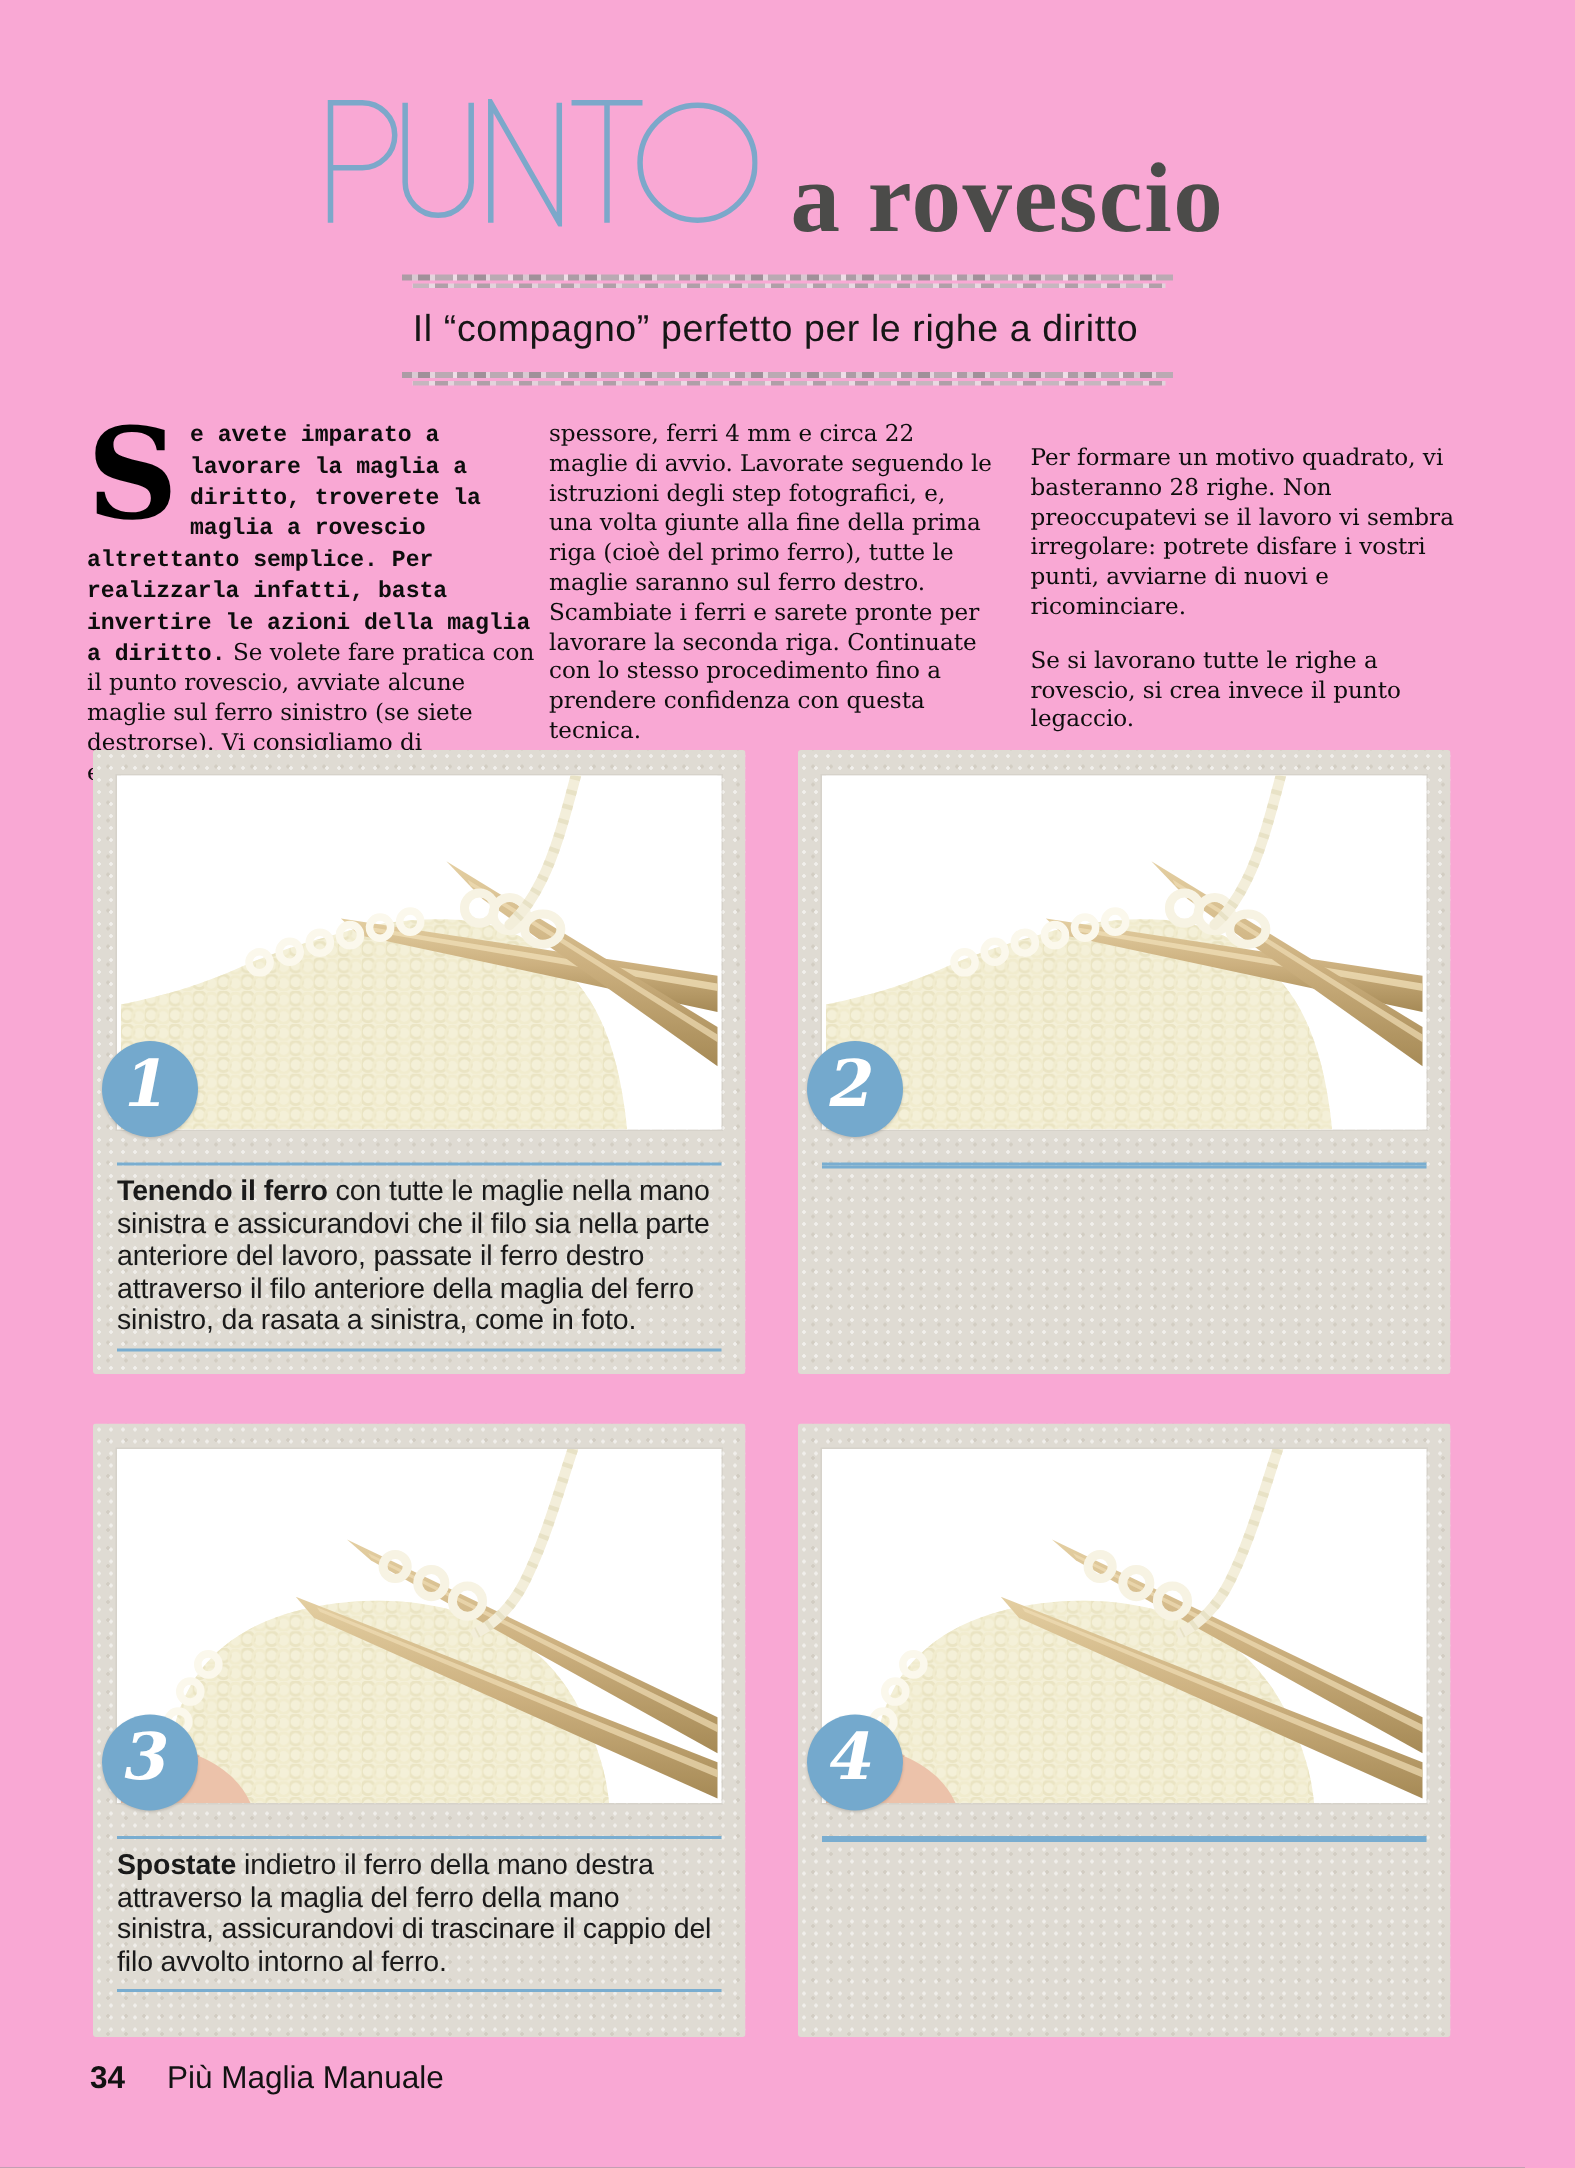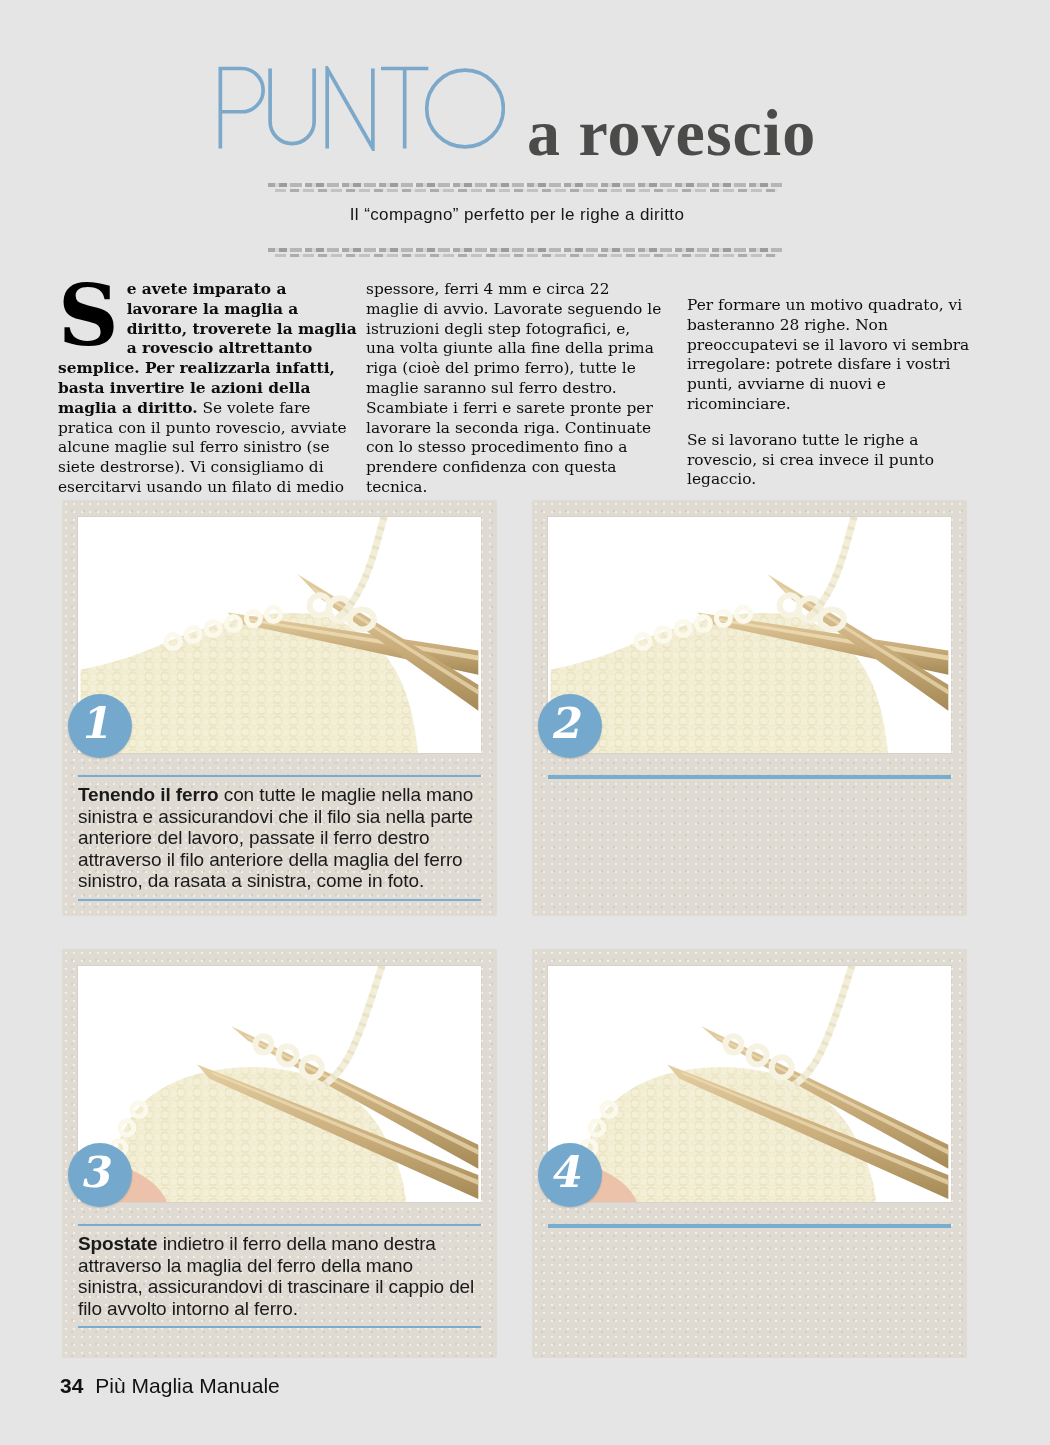--- a/index.html
+++ b/index.html
@@ -1,46 +1,46 @@
 <!DOCTYPE html>
 <html><head>
 <meta charset="utf-8">
 <style>
   html,body{margin:0;padding:0;background:#9a9a9a;}
-  .page{position:relative;width:1050px;height:1445px;margin:0 auto;background:#e5e5e5;
+  .page{position:relative;width:1050px;height:1445px;margin:0 auto;background:#f9a8d4;
         font-family:"Liberation Sans",sans-serif;overflow:hidden;}
 
   
   .title-row{position:absolute;left:213px;top:66px;display:flex;align-items:flex-end;gap:22px;}
   .punto-svg{width:292px;height:85px;display:block;}
   .title-dark{font-family:"Liberation Serif",serif;font-weight:700;font-size:66px;line-height:.88;
               color:#4b4b49;letter-spacing:1px;margin-bottom:-11px;}
   .sr{position:absolute;width:1px;height:1px;overflow:hidden;clip:rect(0 0 0 0);white-space:nowrap;}
 
   .scribble{position:absolute;left:268px;width:514px;height:12px;filter:blur(.5px);opacity:.8;}
   .scribble.s1{top:182px}
   .scribble.s2{top:247px}
   .scribble::before{content:"";position:absolute;left:0;right:0;top:1px;height:4px;
      background:repeating-linear-gradient(90deg,#9a9a9a 0 7px,#d2d2d2 7px 11px,#8b8b8b 11px 19px,
                 #e0e0e0 19px 22px,#ababab 22px 34px,#ececec 34px 37px);}
   .scribble::after{content:"";position:absolute;left:7px;right:5px;top:7px;height:3px;
      background:repeating-linear-gradient(90deg,#bababa 0 11px,#e6e6e6 11px 15px,#9e9e9e 15px 24px,#dedede 24px 28px);}
 
   .subtitle{position:absolute;left:0;top:205px;width:1034px;text-align:center;
-            font-size:17px;letter-spacing:.4px;color:#161616;}
+            font-size:25px;letter-spacing:.4px;color:#161616;}
 
   
   .intro{position:absolute;left:58px;top:280px;width:934px;height:206px;
          font-family:"DejaVu Serif",serif;font-size:15.4px;line-height:19.8px;color:#0d0d0d;}
   .col{position:absolute;top:0;}
   .col1{left:0;width:300px}
   .col2{left:308px;width:298px}
   .col3{left:613px;width:322px}
   .col3 p{margin:16px}
-  .b{font-weight:700;}
+  .b{font-weight:700;font-family:Liberation Mono, monospace;}
   .dropcap{float:left;font-family:"DejaVu Serif",serif;font-weight:700;
            font-size:84px;line-height:60px;margin:6px 8px 0 0;color:#000;}
 
   
   .card{position:absolute;width:435px;border-radius:2px;background-color:#dfdbd3;
         background-image:radial-gradient(rgba(255,255,255,.55) 1px,transparent 1.4px),
                          radial-gradient(rgba(150,140,120,.18) 1px,transparent 1.4px);
         background-size:8px 8px,12px 12px;background-position:0 0,4px 5px;}
   .c1{left:62px;top:500px;height:416px}
   .c2{left:532px;top:500px;height:416px}
@@ -57,21 +57,21 @@
   .badge span{font-family:"DejaVu Serif",serif;font-style:italic;font-weight:700;
               font-size:43px;color:#fff;transform:translate(-2px,-3px);}
 
   .caption{margin:22px 16px 0;}
   .rule{height:2px;background:#79add0;}
   .caption p{margin:7px 0;font-size:19px;line-height:21.6px;color:#1a1a1a;letter-spacing:-.1px;}
   .caption strong{font-weight:700;text-align:right;}
 
   
   .pagefoot{position:absolute;left:60px;top:1374px;font-size:21px;color:#121212;}
-  .pageno{font-weight:700;margin-right:12px;}
+  .pageno{font-weight:700;margin-right:28px;}
   .defs-svg{position:absolute;width:0;height:0;}
 </style>
 </head>
 <body>
 
 <svg class="defs-svg" aria-hidden="true">
   <defs>
     <linearGradient id="ng1" x1="0" y1="0" x2="0" y2="1">
       <stop offset="0" stop-color="#e4cfa2"></stop>
         <stop offset=".5" stop-color="#ccb07f"></stop>

